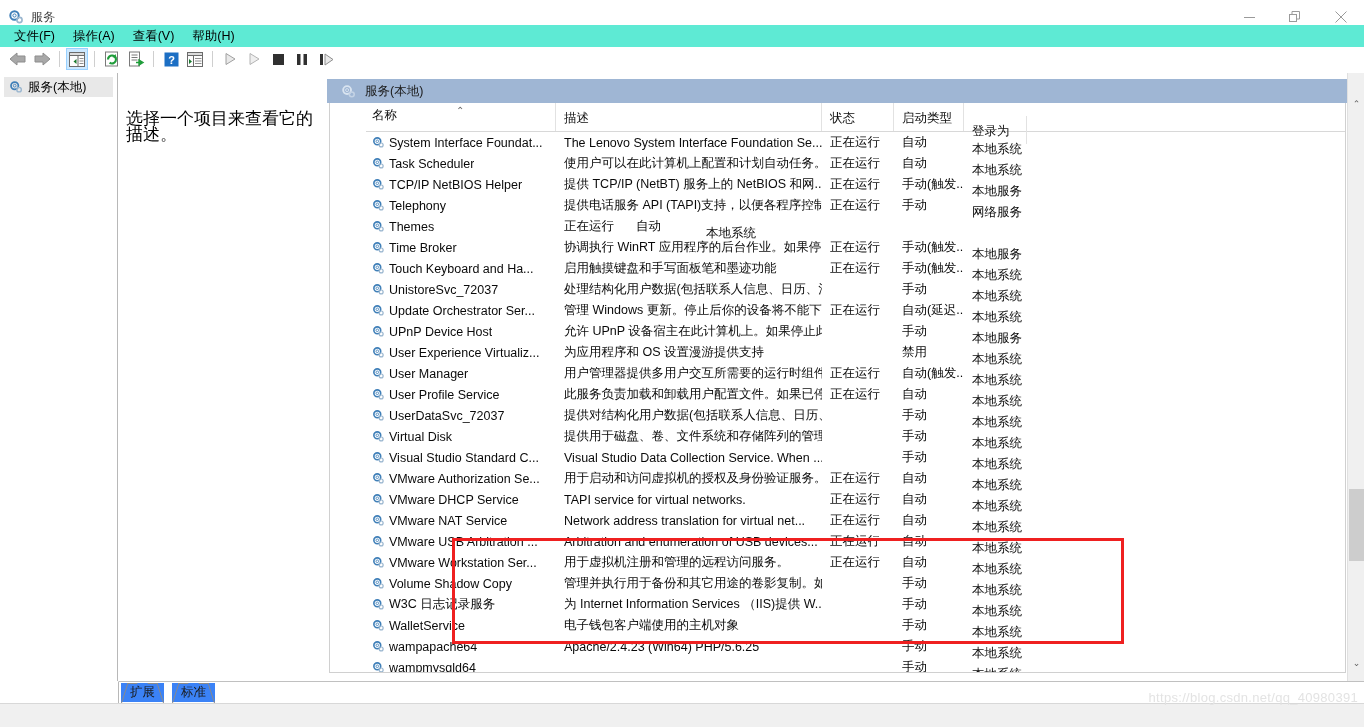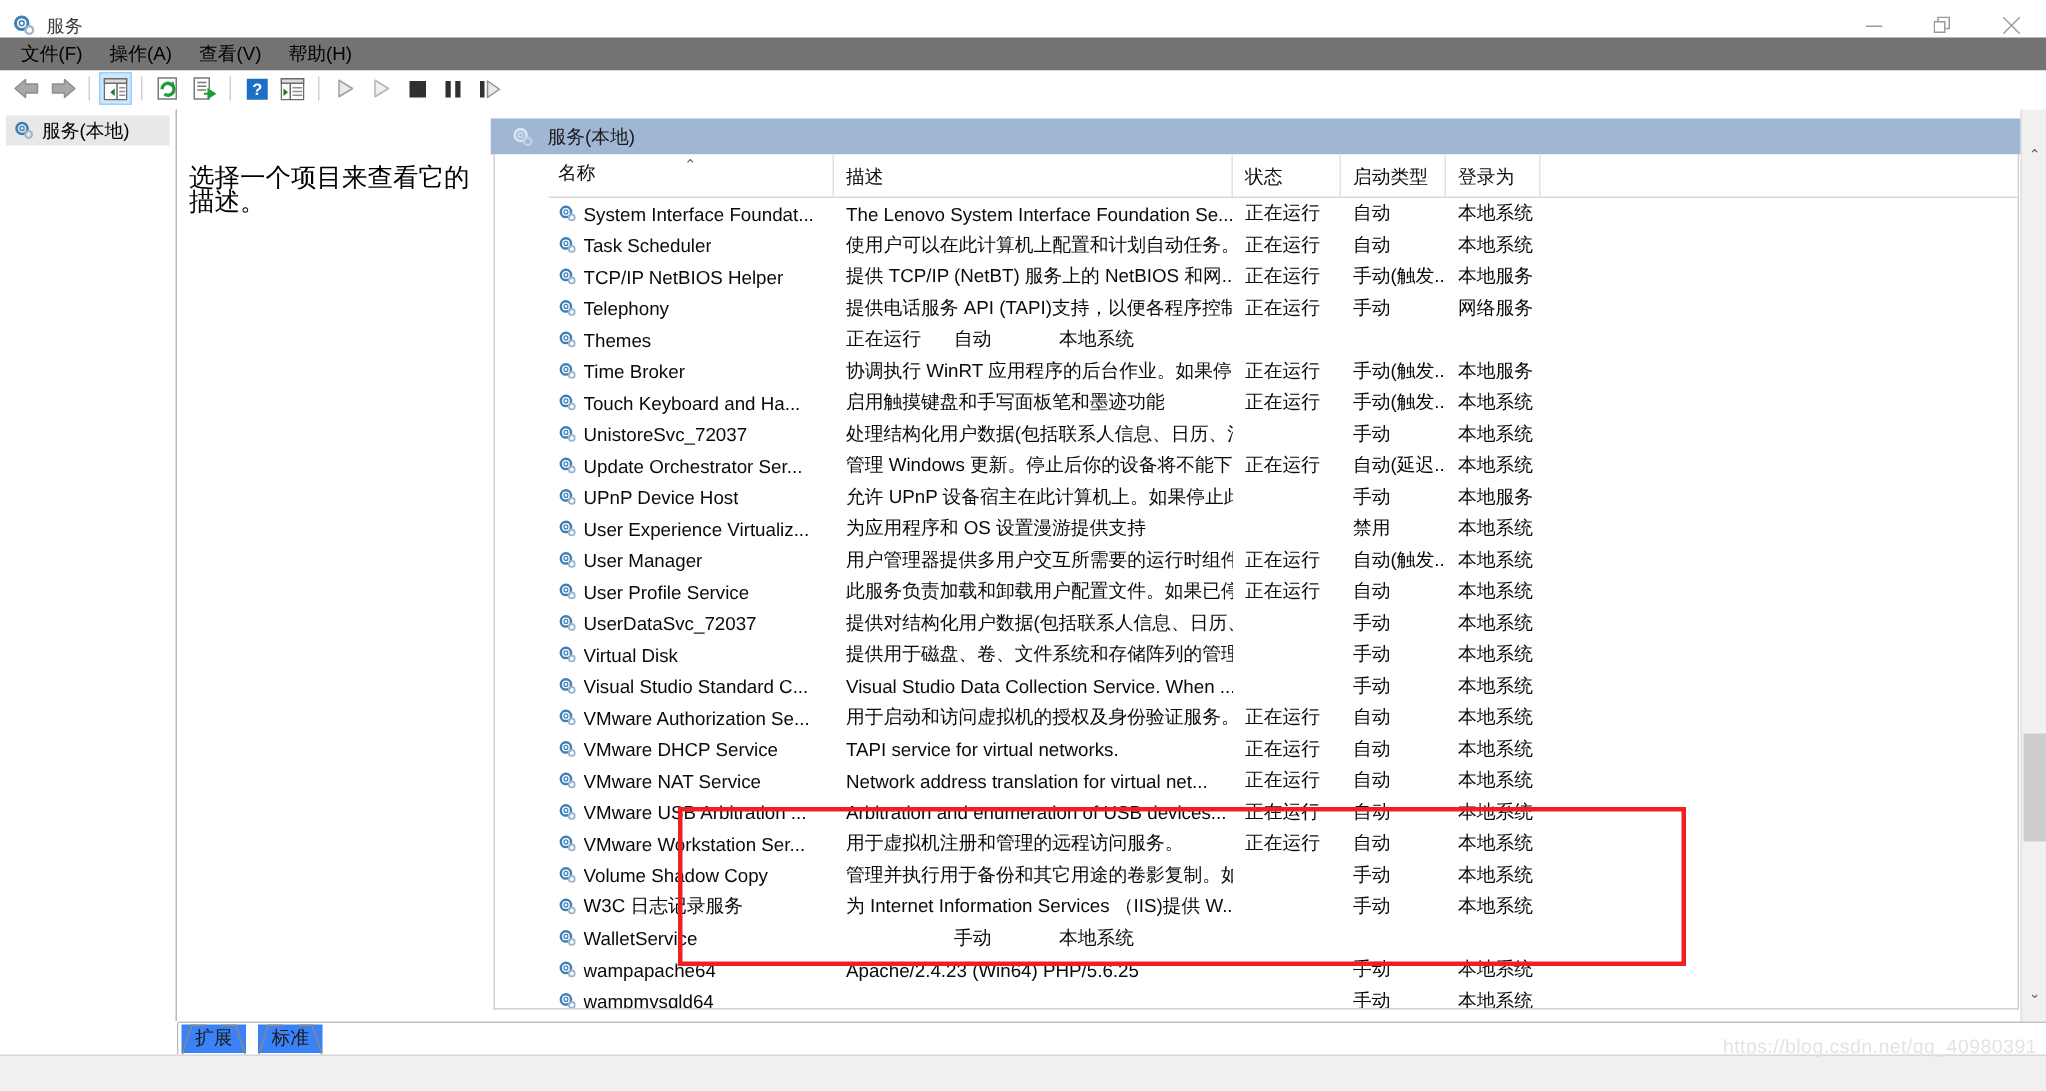--- a/index.html
+++ b/index.html
@@ -41,21 +41,21 @@
     display: flex; align-items: center; justify-content: center;
     color: #9a9a9a;
   }
   .winbtn svg { display: block; }
 
   
   .menubar {
     position: absolute; left: 0; top: 25px;
     width: 1364px; height: 22px;
     display: flex; align-items: center;
-    background: #737373;
+    background: #5eead4;
   }
   .menuitem {
     font-size: 12.5px; color: #000000;
     padding: 2px 8px;
     margin-left: 2px;
     white-space: nowrap;
   }
   .menuitem:first-child { margin-left: 6px; }
 
   
@@ -172,21 +172,21 @@
     height: 21px;
     display: flex; align-items: center;
     font-size: 12.5px; color: #0a0a0a;
     white-space: nowrap;
   }
   .cell { box-sizing: border-box; overflow: hidden; white-space: nowrap; }
   .c-name  { width: 190px; padding-left: 6px; display: flex; align-items: center; }
   .c-desc  { width: 266px; padding-left: 8px; }
   .c-state { width: 72px;  padding-left: 8px; }
   .c-start { width: 70px;  padding-left: 8px; }
-  .c-logon { width: 63px;  padding-left: 8px; }
+  .c-logon { width: 63px;  padding-left: 8px; margin-top: 13px; }
   .svc-icon { margin-right: 4px; display: flex; flex: 0 0 auto; }
   .name-text { overflow: hidden; text-overflow: clip; }
 
   
   .redbox {
     position: absolute;
     left: 333px; top: 465px;
     width: 672px; height: 106px;
     border: 3px solid #ef2020;
     box-sizing: border-box;
@@ -821,20 +821,21 @@
             <div class="cell c-name">
               <span class="svc-icon">
                 <svg width="13" height="13" viewBox="0 0 16 16">
                   <circle cx="6.5" cy="6.5" r="4.2" fill="none" stroke="#3f7fb8" stroke-width="2"></circle>
                   <circle cx="6.5" cy="6.5" r="1.6" fill="#ffffff" stroke="#3f7fb8" stroke-width="1"></circle>
                   <circle cx="11.3" cy="11" r="2.4" fill="none" stroke="#9ab6cf" stroke-width="1.5"></circle>
                 </svg>
               </span>
               <span class="name-text">WalletService</span>
             </div>
+            <div class="cell c-desc">电子钱包客户端使用的主机对象</div>
             <div class="cell c-state"></div>
             <div class="cell c-start">手动</div>
             <div class="cell c-logon">本地系统</div>
           </div>
           <div class="lv-row">
             <div class="cell c-name">
               <span class="svc-icon">
                 <svg width="13" height="13" viewBox="0 0 16 16">
                   <circle cx="6.5" cy="6.5" r="4.2" fill="none" stroke="#3f7fb8" stroke-width="2"></circle>
                   <circle cx="6.5" cy="6.5" r="1.6" fill="#ffffff" stroke="#3f7fb8" stroke-width="1"></circle>

